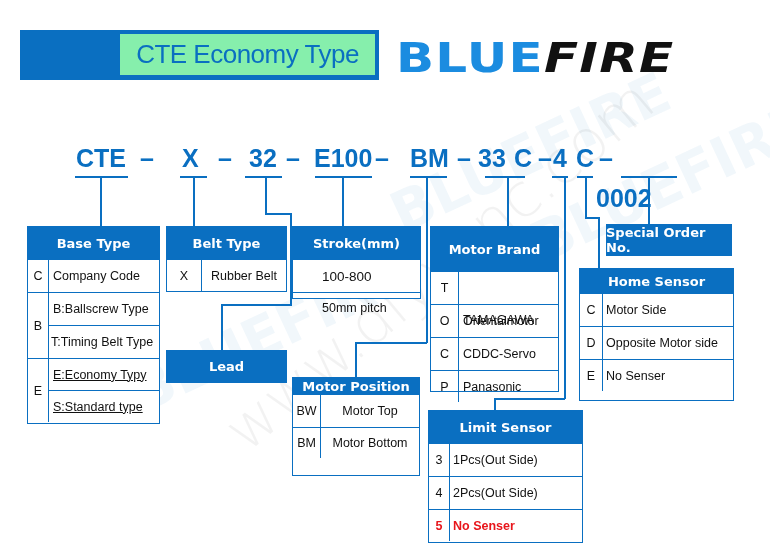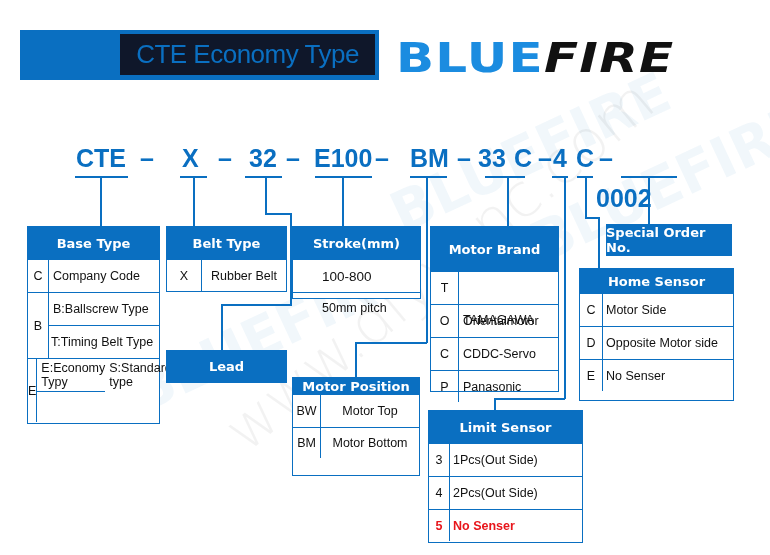--- a/index.html
+++ b/index.html
@@ -1,20 +1,20 @@
 <!DOCTYPE html>
 <html><head>
 <meta charset="utf-8">
 <style>
   * { box-sizing: border-box; margin: 0; padding: 0; }
   body { width: 770px; height: 555px; background: #ffffff; position: relative; overflow: hidden;
          font-family: "DejaVu Sans", sans-serif; }
   .abs { position: absolute; }
   .title-bar { left: 20px; top: 30px; width: 359px; height: 50px; background: #0a6fc1; }
-  .title-box { position: absolute; left: 100px; top: 4px; width: 255px; height: 41px; background: #0f172a;
+  .title-box { position: absolute; left: 100px; top: 4px; width: 255px; height: 41px; background: #86efac;
                color: #0a6fc1; font-size: 26px; font-family: "Liberation Sans", sans-serif;
                display: flex; align-items: center; justify-content: center; letter-spacing: -0.5px; }
   .logo { left: 396px; top: 40px; height: 36px; font-family: "DejaVu Sans", sans-serif; font-weight: bold;
           font-size: 40px; letter-spacing: 1px; display: flex; align-items: center; transform: scaleX(1.25); transform-origin: left center; }
   .logo .l1 { color: #1b8ce0; }
   .logo .l2 { color: #111; font-style: italic; }
   .code { top: 144px; font-family: "Liberation Sans", sans-serif; font-weight: bold; font-size: 25px; color: #0a6fc1; }
   .dash { top: 144px; font-family: "Liberation Sans", sans-serif; font-weight: bold; font-size: 25px; color: #0a6fc1; }
   .hline { position: absolute; height: 1.5px; background: #0a6fc1; }
   .vline { position: absolute; width: 1.5px; background: #0a6fc1; }
@@ -112,21 +112,21 @@
   </div>
   <div class="row" style="height:66px;">
     <div class="k" style="width:21px;">B</div>
     <div style="flex:1;display:flex;flex-direction:column;">
       <div class="v" style="height:33px;border-bottom:1.5px solid #0a6fc1;">B:Ballscrew Type</div>
       <div class="v" style="height:32px;padding-left:2px;">T:Timing Belt Type</div>
     </div>
   </div>
   <div class="row" style="height:64px;">
     <div class="k" style="width:21px;">E</div>
-    <div style="flex:1;display:flex;">
+    <div style="flex:1;display:flex;flex-direction:column;text-decoration:underline;">
       <div class="v" style="height:33px;border-bottom:1.5px solid #0a6fc1;">E:Economy Typy</div>
       <div class="v" style="height:31px;">S:Standard type</div>
     </div>
   </div>
 </div>
 
 <div class="tbl" style="left:166px;top:226px;width:121px;height:66px;">
   <div class="hd" style="height:32px;">Belt Type</div>
   <div class="row" style="height:32px;">
     <div class="k" style="width:35px;">X</div>

